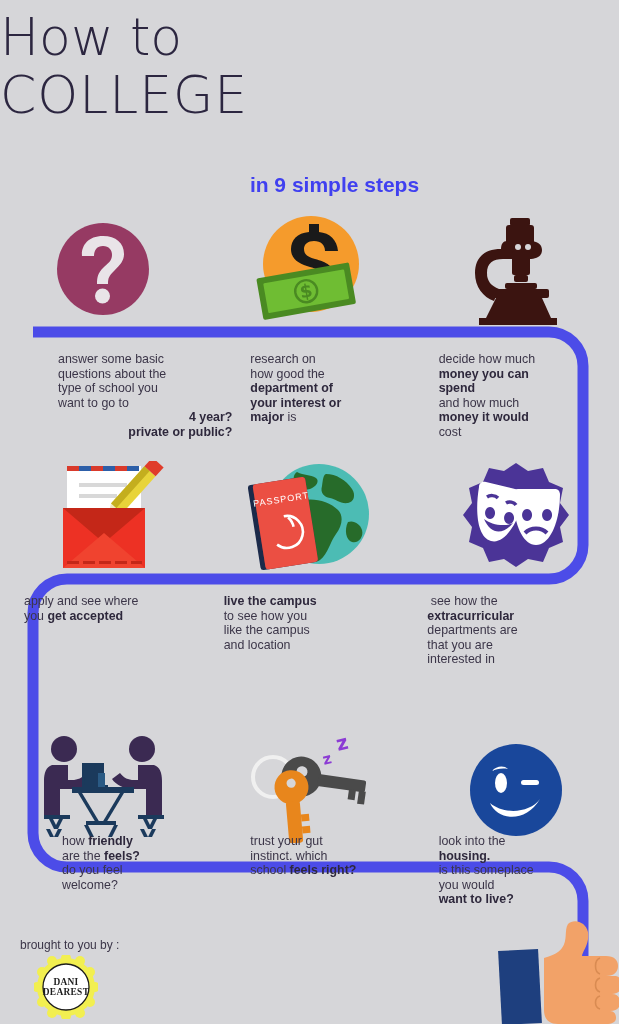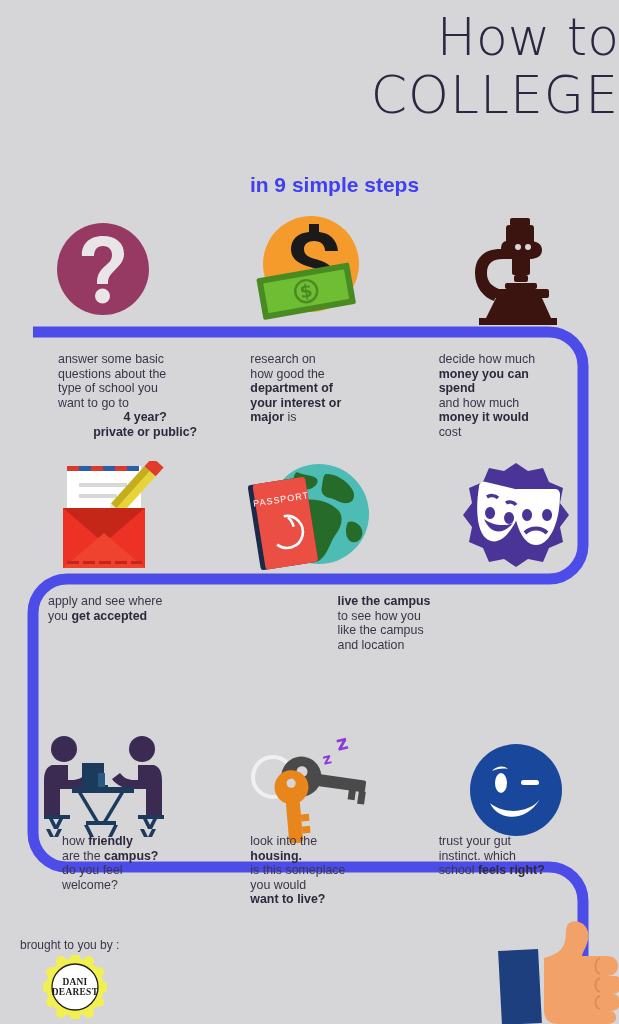--- a/index.html
+++ b/index.html
@@ -15,21 +15,21 @@
     overflow: hidden;
     font-family: "Liberation Sans", sans-serif;
   }
 
   
   .header {
     position: absolute;
     top: 8px;
     left: 0;
     width: 619px;
-    text-align: right;
+    text-align: left;
   }
   .title-line1 {
     font-family: "DejaVu Sans", sans-serif;
     font-weight: 300;
     color: #2c2640;
     font-size: 52px;
     letter-spacing: 0px;
     line-height: 58px;
   }
   .title-line2 {
@@ -40,21 +40,20 @@
     letter-spacing: 1px;
     line-height: 58px;
   }
   .title-line3 {
     font-family: "DejaVu Sans", sans-serif;
     font-weight: 300;
     color: #2c2640;
     font-size: 52px;
     letter-spacing: 1px;
     line-height: 58px;
-    padding-left: 18px;
   }
   .subtitle {
     position: absolute;
     top: 173px;
     left: 0;
     width: 619px;
     text-align: center;
     padding-left: 50px;
     box-sizing: border-box;
     color: #4040f0;
@@ -108,35 +107,35 @@
     box-sizing: border-box;
     color: #3b3548;
     font-size: 12.4px;
     line-height: 14.6px;
     font-family: "Liberation Sans", sans-serif;
   }
   .text-cell.c1 { padding-left: 58px; }
   .text-cell.c2 { padding-left: 8px; }
   .text-cell.c3 { padding-left: 12px; }
   .text-cell b { font-weight: bold; color: #2e283c; }
-  .center-ln { text-align: center; }
+  .center-ln { text-align: right; }
 
   
   .footer-label {
     position: absolute;
     left: 12px;
     top: 938px;
     font-size: 12px;
     color: #3b3548;
     font-family: "Liberation Sans", sans-serif;
     padding-left: 8px;
   }
   .badge-wrap {
     position: absolute;
-    left: 43px;
+    left: 34px;
     top: 955px;
     width: 64px;
     height: 64px;
   }
   .badge-text {
     position: absolute;
     left: 0; top: 0;
     width: 64px; height: 64px;
     display: flex;
     flex-direction: column;
@@ -298,22 +297,23 @@
         <path d="M 30 36 C 33 34 38 34 41 37" fill="none" stroke="#4b3497" stroke-width="3.5"></path>
         <path d="M 49 42 C 52 40 57 41 59 44" fill="none" stroke="#4b3497" stroke-width="3.5"></path>
         <path d="M 33 46 a 5 6 0 1 0 0.1 0" fill="#4b3497"></path>
         <path d="M 52 51 a 5 6 0 1 0 0.1 0" fill="#4b3497"></path>
         <path d="M 27 58 C 34 74 46 74 56 62 C 48 66 34 64 27 58 Z" fill="#4b3497"></path>
       </svg>
     </div>
   </div>
 
   <div class="text-row text-row-2">
-    <div class="text-cell c1" style="padding-left:48px">apply and see where<br>you <b>get accepted</b></div>
+    <div class="text-cell c1" style="padding-left:24px">apply and see where<br>you <b>get accepted</b></div>
     <div class="text-cell c2"><b>live the campus</b><br>to see how you<br>like the campus<br>and location</div>
+    <div class="text-cell c3">&nbsp;see how the<br><b>extracurricular</b><br>departments are<br>that you are<br>interested in</div>
   </div>
 
   <div class="icon-row icon-row-3">
 
     <div class="icon-cell">
       <svg width="130" height="110" viewBox="0 0 130 110">
         <g fill="#3b2a52">
           <circle cx="26" cy="16" r="13"></circle>
           <path d="M 14 32 C 8 34 6 40 6 48 L 6 84 L 22 84 L 22 56 L 34 56 C 44 56 52 52 56 46 L 48 40 C 44 45 40 47 34 47 L 30 47 L 30 32 Z"></path>
           <circle cx="104" cy="16" r="13"></circle>
@@ -379,23 +379,23 @@
         <circle cx="52" cy="53" r="46" fill="#19479b"></circle>
         <ellipse cx="37" cy="46" rx="6" ry="10" fill="#ffffff"></ellipse>
         <path d="M 28 34 C 32 29 40 28 44 32 C 38 31 32 32 28 34 Z" fill="#ffffff"></path>
         <rect x="57" y="43" width="18" height="5" rx="2.5" fill="#ffffff"></rect>
         <path d="M 26 66 C 34 84 62 86 76 62 C 66 76 40 78 26 66 Z" fill="#ffffff"></path>
       </svg>
     </div>
   </div>
 
   <div class="text-row text-row-3">
-    <div class="text-cell c1" style="padding-left:62px">how <b>friendly</b><br>are the <b>campus?</b><br>do you feel<br>welcome?</div>
+    <div class="text-cell c1" style="padding-left:62px">how <b>friendly</b><br>are the <b>feels?</b><br>do you feel<br>welcome?</div>
+    <div class="text-cell c3" style="padding-left:8px">trust your gut<br>instinct. which<br>school <b>feels right?</b></div>
     <div class="text-cell c2">look into the<br><b>housing.</b><br>is this someplace<br>you would<br><b>want to live?</b></div>
-    <div class="text-cell c3" style="padding-left:8px">trust your gut<br>instinct. which<br>school <b>feels right?</b></div>
   </div>
 
   <div class="footer-label">brought to you by :</div>
 
   <div class="badge-wrap">
     <svg width="64" height="64" viewBox="0 0 64 64">
       <g fill="#f2ef50">
         <circle cx="32" cy="32" r="29"></circle>
         <g>
           <circle cx="32" cy="3" r="5"></circle>

